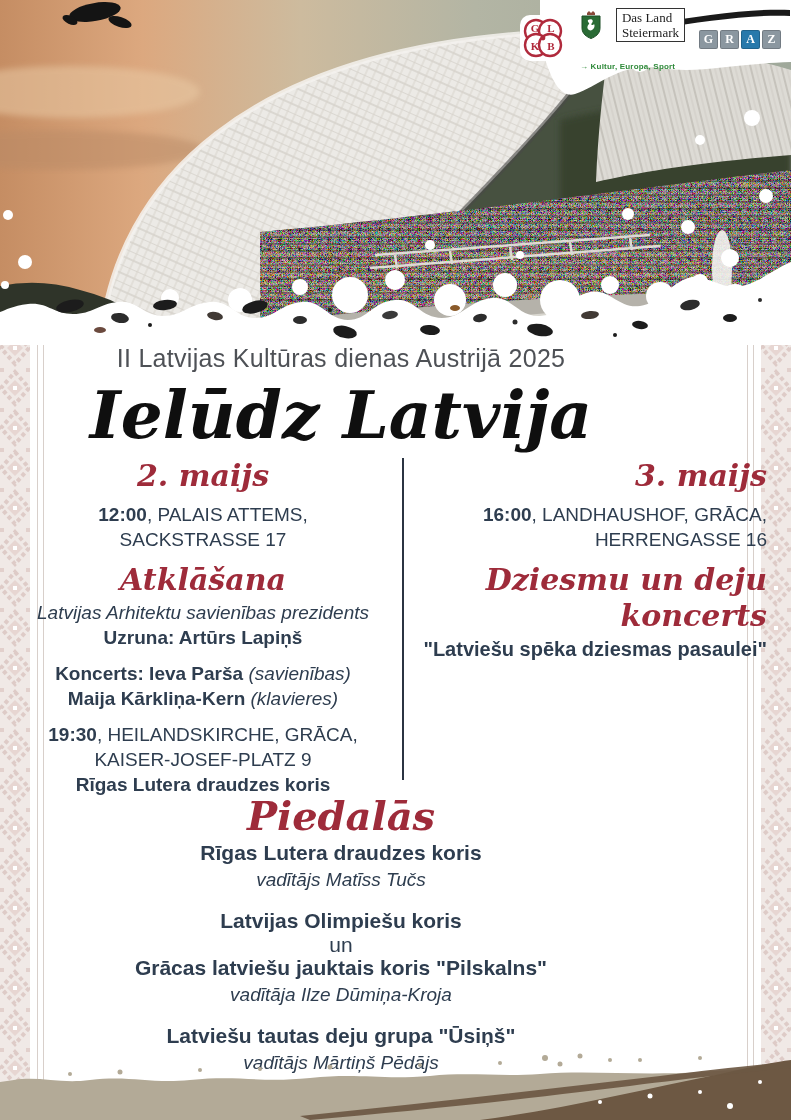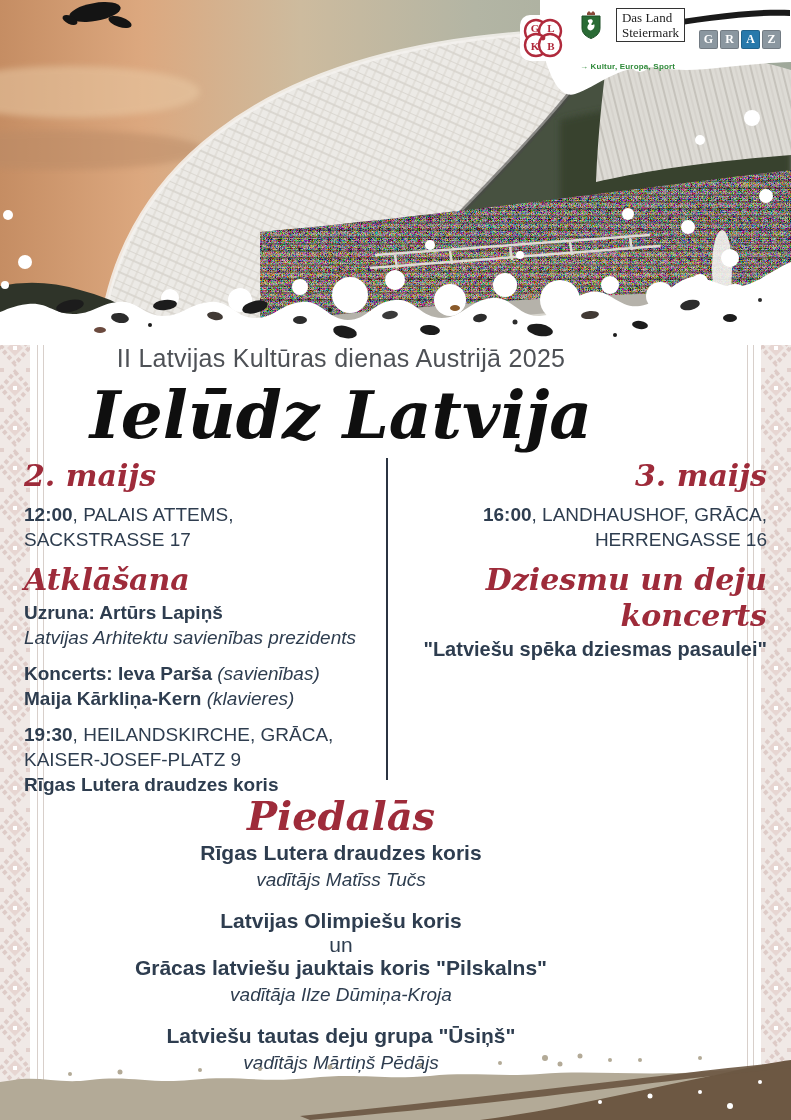--- a/index.html
+++ b/index.html
@@ -28,21 +28,21 @@
     font-weight:bold;font-size:12px;border-radius:2px;border:1px solid rgba(0,0,0,.18);}
   .graz-box.blue{background:var(--graz-blue,#2779ab);}
   
   .content{position:absolute;left:0;top:0;width:682px;height:1120px;z-index:4;pointer-events:none;}
   .title{position:absolute;top:344px;width:100%;text-align:center;
     font-size:25px;letter-spacing:.3px;color:var(--title-grey,#4e5156);}
   .script{font-family:"DejaVu Serif",serif;font-style:italic;font-weight:bold;}
   .script-title{position:absolute;top:382px;width:100%;text-align:center;
     font-size:66px;line-height:1;color:#0f0f0f;}
   .cols{position:absolute;left:24px;top:458px;width:743px;display:flex;}
-  .col-left{width:358px;text-align:left;padding-right:4px;}
+  .col-left{width:358px;text-align:center;padding-right:20px;}
   .v-divider{width:2px;height:322px;background:#2b3442;}
   .col-right{flex:1;text-align:right;}
   .date{font-size:30px;line-height:36px;color:var(--accent-red,#9e2b3a);margin-bottom:8px;}
   .line{font-size:19px;line-height:25px;}
   .b{font-weight:bold;} .i{font-style:italic;}
   .sect{font-size:30px;line-height:36px;color:var(--accent-red,#9e2b3a);margin-top:10px;margin-bottom:2px;}
   .gap{height:11px;}
   .subtitle{font-size:20px;line-height:26px;font-weight:bold;}
   .participants{position:absolute;top:797px;width:100%;text-align:center;}
   .p-head{font-size:40px;line-height:38px;color:var(--accent-red,#9e2b3a);margin-bottom:5px;}
@@ -285,22 +285,22 @@
   <div class="content">
     <div class="title">II Latvijas Kultūras dienas Austrijā 2025</div>
     <div class="script-title script">Ielūdz Latvija</div>
 
     <div class="cols">
       <div class="col-left">
         <div class="date script">2. maijs</div>
         <div class="line"><span class="b">12:00</span><span>, PALAIS ATTEMS,</span></div>
         <div class="line">SACKSTRASSE 17</div>
         <div class="sect script">Atklāšana</div>
+        <div class="line i">Latvijas Arhitektu savienības prezidents</div>
         <div class="line b">Uzruna: Artūrs Lapiņš</div>
-        <div class="line i">Latvijas Arhitektu savienības prezidents</div>
         <div class="gap"></div>
         <div class="line"><span class="b">Koncerts: Ieva Parša</span> <span class="i">(savienības)</span></div>
         <div class="line"><span class="b">Maija Kārkliņa-Kern</span> <span class="i">(klavieres)</span></div>
         <div class="gap"></div>
         <div class="line"><span class="b">19:30</span><span>, HEILANDSKIRCHE, GRĀCA,</span></div>
         <div class="line">KAISER-JOSEF-PLATZ 9</div>
         <div class="line b">Rīgas Lutera draudzes koris</div>
       </div>
       <div class="v-divider"></div>
       <div class="col-right">

